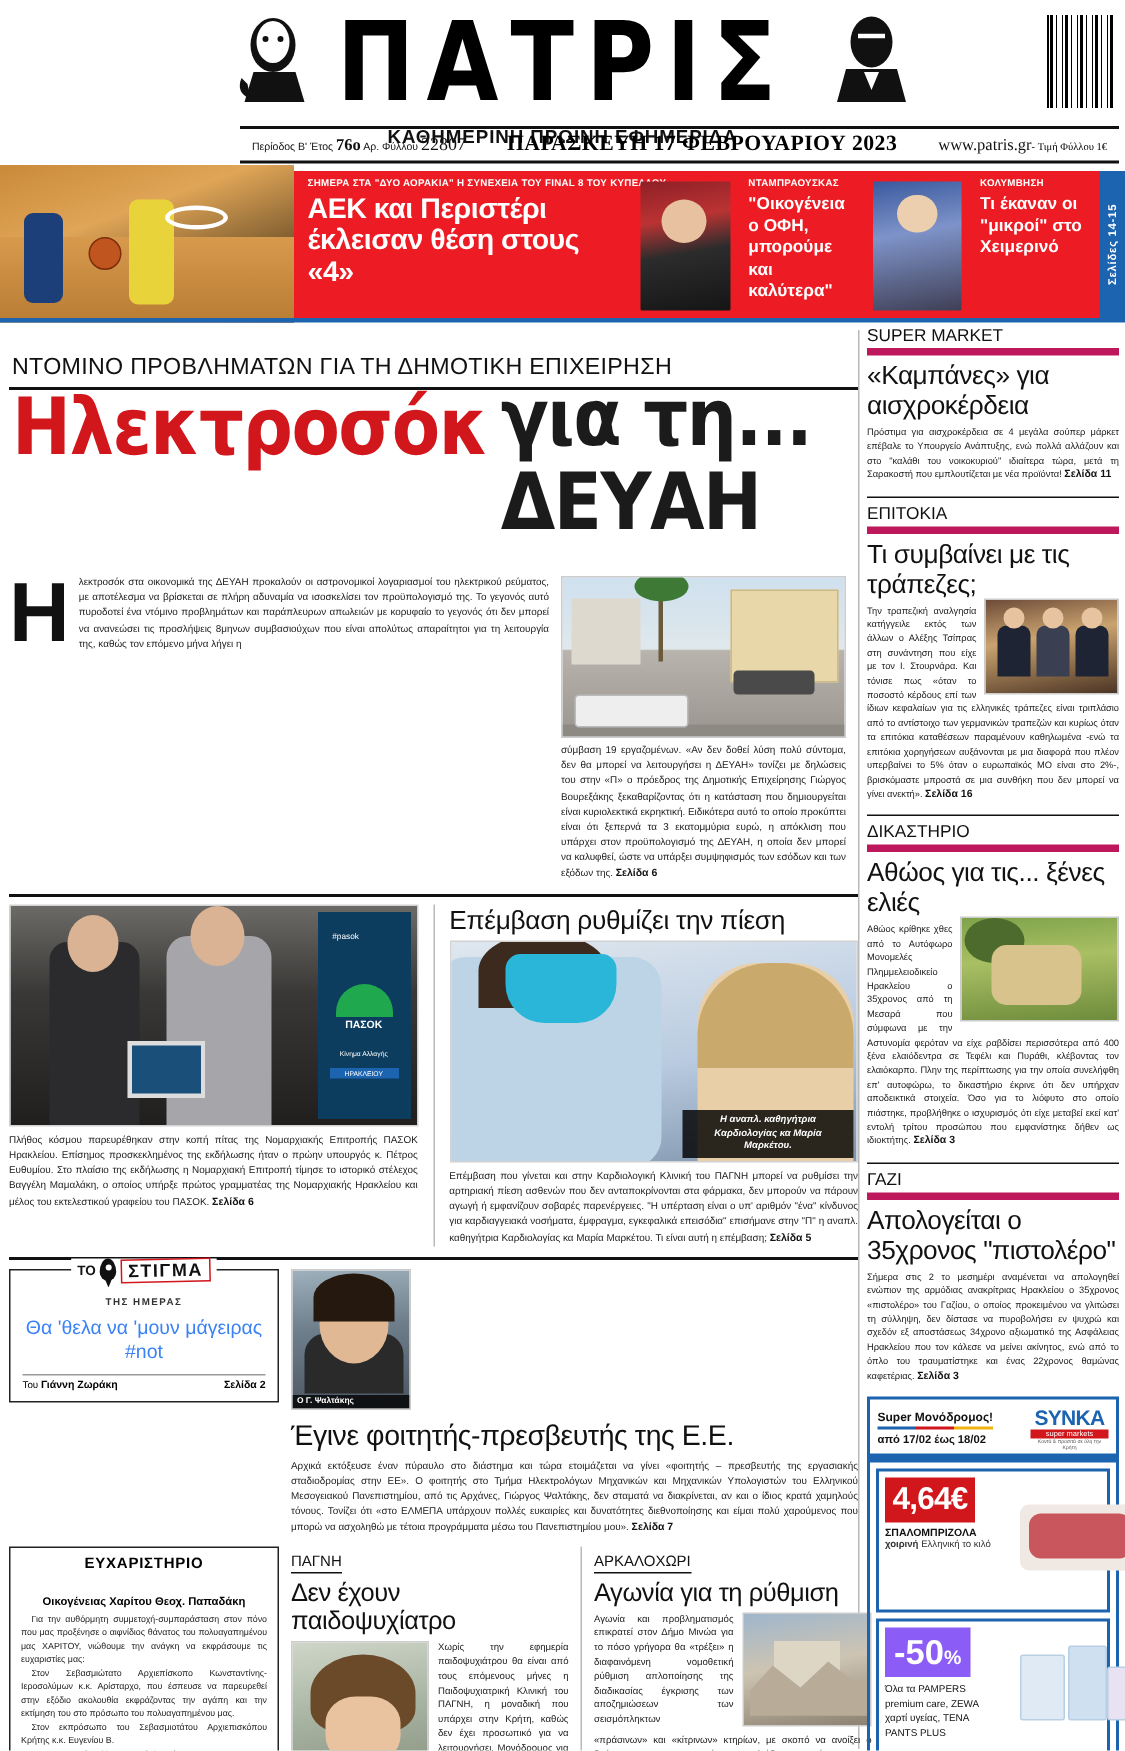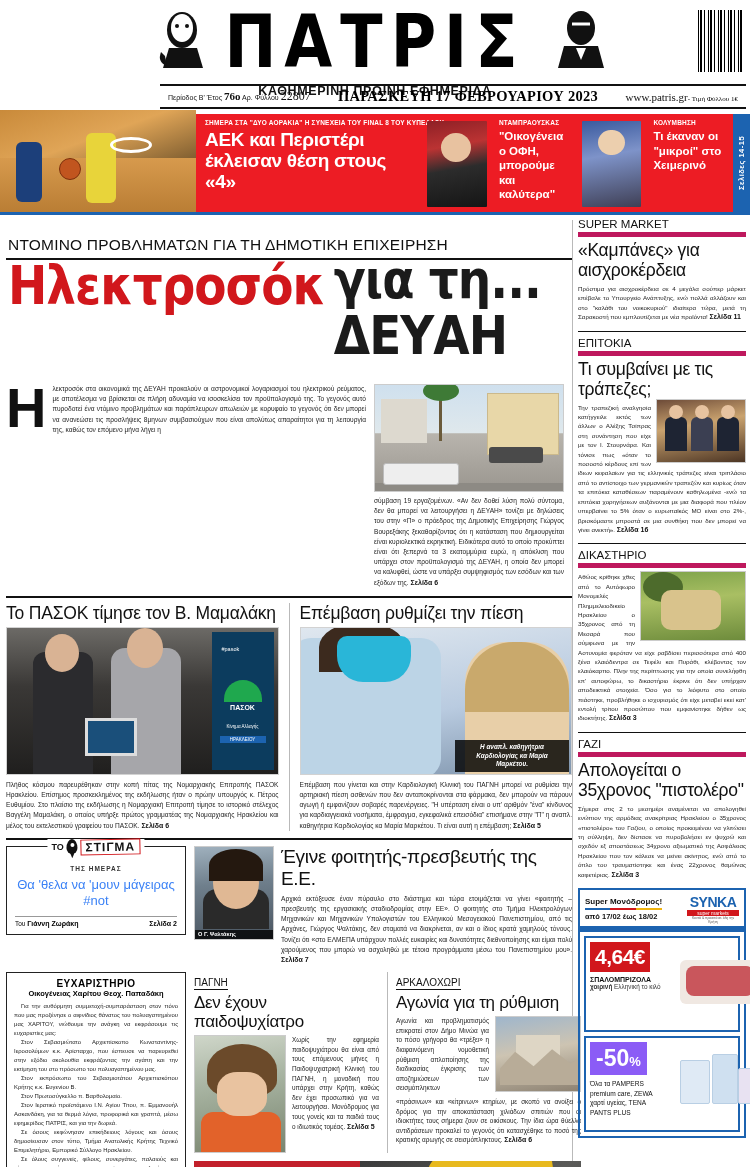--- a/index.html
+++ b/index.html
@@ -139,36 +139,36 @@
   .st-pin::after{content:'';position:absolute;left:3.5px;top:4px;width:4px;height:4px;border-radius:50%;background:#fff;}
   .st-pin::before{content:'';position:absolute;left:3px;bottom:-4px;width:5px;height:6px;background:#111;clip-path:polygon(0 0,100% 0,50% 100%);}
   .st-word { border:1.5px solid #d1171c; color:#111; font-weight:800; font-size:12px; padding:0 4px; letter-spacing:1px;
      transform: rotate(-1.2deg); }
   .st-sub { text-align:center; font-size:6.5px; font-weight:700; letter-spacing:1px; color:#333; margin-top:2px;}
   .st-head { text-align:center; font-size:13px; line-height:16px; color:#3b82f6; margin-top:5px;}
   .st-foot { display:flex; justify-content:space-between; border-top:1px solid #999; margin-top:7px; padding-top:3px; font-size:6.5px;}
   .st-foot b { font-size:7px; }
 
   
-  .eu { display:flex; gap:7px; }
+  .eu { display:flex; gap:7px;flex-direction:column; }
   .eu-photo { width:80px; height:94px; border:1px solid #ccc; position:relative; overflow:hidden;
      background:linear-gradient(175deg,#9fb0bd 0%,#6f7f8c 40%,#4a5560 100%); }
   .eu-photo .hd { position:absolute; left:18px; top:10px; width:46px; height:52px; border-radius:50%; background:#e0b894; }
   .eu-photo .hr { position:absolute; left:14px; top:2px; width:54px; height:32px; border-radius:50% 50% 0 0; background:#24180f; }
   .eu-photo .bd { position:absolute; left:8px; bottom:10px; width:66px; height:40px; background:#2a2a2a; border-radius:14px 14px 0 0;}
   .eu-cap { position:absolute; left:0; bottom:0; background:rgba(0,0,0,0.8); color:#fff; font-size:5.6px; font-weight:700; padding:1.5px 3px; width:100%;}
   .eu-body { flex:1; }
   .eu-head { font-size:19px; line-height:22px; color:#111; letter-spacing:-0.3px; }
   .eu-txt { margin-top:4px; font-size:6.6px; line-height:10.2px; text-align:justify; color:#1c1c1c; }
 
   
   .bot-row { margin-top:7px; display:flex; gap:8px; }
   .euxar { border:1px solid #222; padding:5px 7px; width:180px; }
   .euxar-t { text-align:center; font-weight:800; font-size:10px; letter-spacing:0.5px;}
-  .euxar-s { text-align:center; font-weight:700; font-size:7.5px; margin-top:0; margin-bottom:4px;}
+  .euxar-s { text-align:center; font-weight:700; font-size:7.5px; margin-top:15px; margin-bottom:4px;}
   .euxar-p { font-size:5.9px; line-height:9px; text-align:justify; text-indent:7px; color:#1c1c1c;}
 
   .twocards { display:flex; gap:8px; }
   .card { width:185px; }
   .card-sep { width:1px; background:#b9b9b9; }
   .card-kicker { font-size:10px; color:#111; border-bottom:1px solid #111; display:inline-block; padding-bottom:1px; }
   .card-head { font-size:17px; line-height:19px; color:#111; margin-top:3px; letter-spacing:-0.3px;}
   .card-flex { display:flex; gap:6px; margin-top:4px; }
   .card-photo { width:92px; height:118px; border:1px solid #ccc; position:relative; overflow:hidden; }
   .ph-kid { background:linear-gradient(170deg,#cfd6c9 0%,#a8b4a2 40%,#79856f 100%); }
@@ -329,21 +329,20 @@
             <div class="lead-txtcol2" style="margin-top:4px">
               <span>σύμβαση 19 εργαζομένων. «Αν δεν δοθεί λύση πολύ σύντομα, δεν θα μπορεί να λειτουργήσει η ΔΕΥΑΗ» τονίζει με δηλώσεις του στην «Π» ο πρόεδρος της Δημοτικής Επιχείρησης Γιώργος Βουρεξάκης ξεκαθαρίζοντας ότι η κατάσταση που δημιουργείται είναι κυριολεκτικά εκρηκτική. Ειδικότερα αυτό το οποίο προκύπτει είναι ότι ξεπερνά τα 3 εκατομμύρια ευρώ, η απόκλιση που υπάρχει στον προϋπολογισμό της ΔΕΥΑΗ, η οποία δεν μπορεί να καλυφθεί, ώστε να υπάρξει συμψηφισμός των εσόδων και των εξόδων της.</span>
               <span class="page-ref">Σελίδα 6</span>
             </div>
           </div>
         </div>
       </div>
 
       <div class="two-art">
         <div class="art">
-          <div class="art-head">Το ΠΑΣΟΚ τίμησε τον Β. Μαμαλάκη</div>
           <div class="art-photo ph-pasok">
             <div class="man1">
                 <div class="hd"></div>
               </div>
             <div class="man2">
                 <div class="hd"></div>
               </div>
             <div class="plq"></div>
             <div class="banner">
               <div style="position:absolute;left:10px;top:14px;color:#fff;font-size:5.5px">#pasok</div>
@@ -504,20 +503,21 @@
         </div>
         <div class="rc-txt">
           <span>Την τραπεζική αναλγησία κατήγγειλε εκτός των άλλων ο Αλέξης Τσίπρας στη συνάντηση που είχε με τον Ι. Στουρνάρα. Και τόνισε πως «όταν το ποσοστό κέρδους επί των ίδιων κεφαλαίων για τις ελληνικές τράπεζες είναι τριπλάσιο από το αντίστοιχο των γερμανικών τραπεζών και κυρίως όταν τα επιτόκια καταθέσεων παραμένουν καθηλωμένα -ενώ τα επιτόκια χορηγήσεων αυξάνονται με μια διαφορά που πλέον υπερβαίνει το 5% όταν ο ευρωπαϊκός ΜΟ είναι στο 2%-, βρισκόμαστε μπροστά σε μια συνθήκη που δεν μπορεί να γίνει ανεκτή».</span>
           <span class="page-ref">Σελίδα 16</span>
         </div>
       </div>
       <div class="rc-rule"></div>
 
       <div class="rc-sec">
         <span class="rc-kicker">ΔΙΚΑΣΤΗΡΙΟ</span>
+        <div class="rc-head">Αθώος για τις... ξένες ελιές</div>
         <div class="rc-photo ph-olive">
           <div class="tree"></div>
           <div class="sack"></div>
         </div>
         <div class="rc-txt">
           <span>Αθώος κρίθηκε χθες από το Αυτόφωρο Μονομελές Πλημμελειοδικείο Ηρακλείου ο 35χρονος από τη Μεσαρά που σύμφωνα με την Αστυνομία φερόταν να είχε ραβδίσει περισσότερα από 400 ξένα ελαιόδεντρα σε Τεφέλι και Πυράθι, κλέβοντας τον ελαιόκαρπο. Πλην της περίπτωσης για την οποία συνελήφθη επ' αυτοφώρω, το δικαστήριο έκρινε ότι δεν υπήρχαν αποδεικτικά στοιχεία. Όσο για το λιόφυτο στο οποίο πιάστηκε, προβλήθηκε ο ισχυρισμός ότι είχε μεταβεί εκεί κατ' εντολή τρίτου προσώπου που εμφανίστηκε δήθεν ως ιδιοκτήτης.</span>
           <span class="page-ref">Σελίδα 3</span>
         </div>
       </div>
       <div class="rc-rule"></div>

